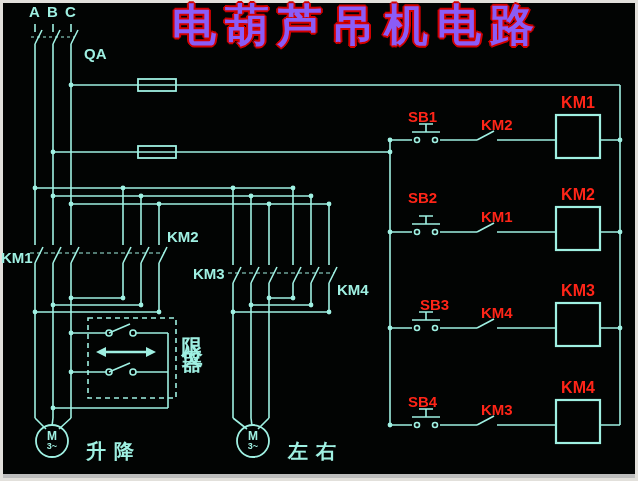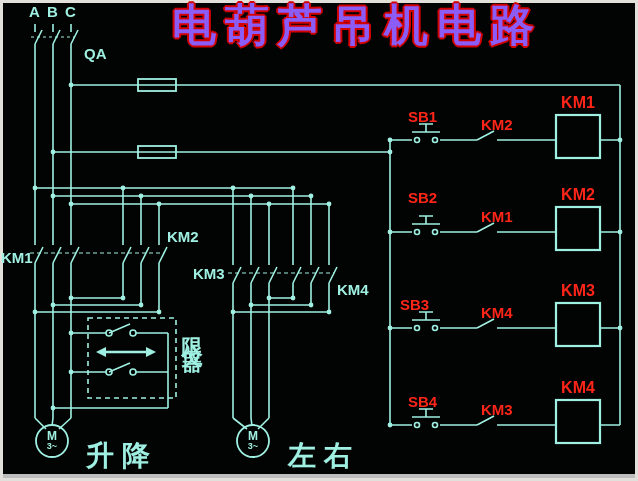--- a/index.html
+++ b/index.html
@@ -14,21 +14,21 @@
   .red{color:#ff2518;font-weight:bold;}
   .sz15{font-size:15px;}
   .sz16{font-size:16px;}
   .title{
     left:172px;top:2px;width:474px;font-size:44px;font-weight:bold;letter-spacing:9px;
     color:#8b5cf6;
     text-shadow:2px 0 0 #d40000,-2px 0 0 #d40000,0 2px 0 #d40000,0 -2px 0 #d40000,
                 1px 1px 0 #d40000,-1px -1px 0 #d40000,1px -1px 0 #d40000,-1px 1px 0 #d40000;
   }
   .vtext{writing-mode:vertical-rl;text-orientation:upright;letter-spacing:7px;font-size:21px;}
-  .caption{font-size:28px;letter-spacing:8px;text-align:right;}
+  .caption{font-size:20px;letter-spacing:8px;text-align:right;}
   .ctr{text-align:center;}
 </style>
 </head>
 <body>
 
 <div class="stage">
 
   <svg width="638" height="481" viewBox="0 0 638 481">
     <g stroke="#9ff0e2" stroke-width="1.6" fill="none">
 
@@ -192,21 +192,21 @@
   <div class="lbl cyan caption" style="left:288px;top:441px;">左右</div>
 
   <div class="lbl red sz15" style="left:408px;top:109px;">SB1</div>
   <div class="lbl red sz15" style="left:481px;top:117px;">KM2</div>
   <div class="lbl red sz16 ctr" style="left:556px;top:95px;width:44px;">KM1</div>
 
   <div class="lbl red sz15" style="left:408px;top:190px;">SB2</div>
   <div class="lbl red sz15" style="left:481px;top:209px;">KM1</div>
   <div class="lbl red sz16 ctr" style="left:556px;top:187px;width:44px;">KM2</div>
 
-  <div class="lbl red sz15" style="left:400px;top:297px;">SB3</div>
+  <div class="lbl red sz15" style="left:420px;top:297px;">SB3</div>
   <div class="lbl red sz15" style="left:481px;top:305px;">KM4</div>
   <div class="lbl red sz16 ctr" style="left:556px;top:283px;width:44px;">KM3</div>
 
   <div class="lbl red sz15" style="left:408px;top:394px;">SB4</div>
   <div class="lbl red sz15" style="left:481px;top:402px;">KM3</div>
   <div class="lbl red sz16 ctr" style="left:556px;top:380px;width:44px;">KM4</div>
 
 </div>
 
 </body></html>

